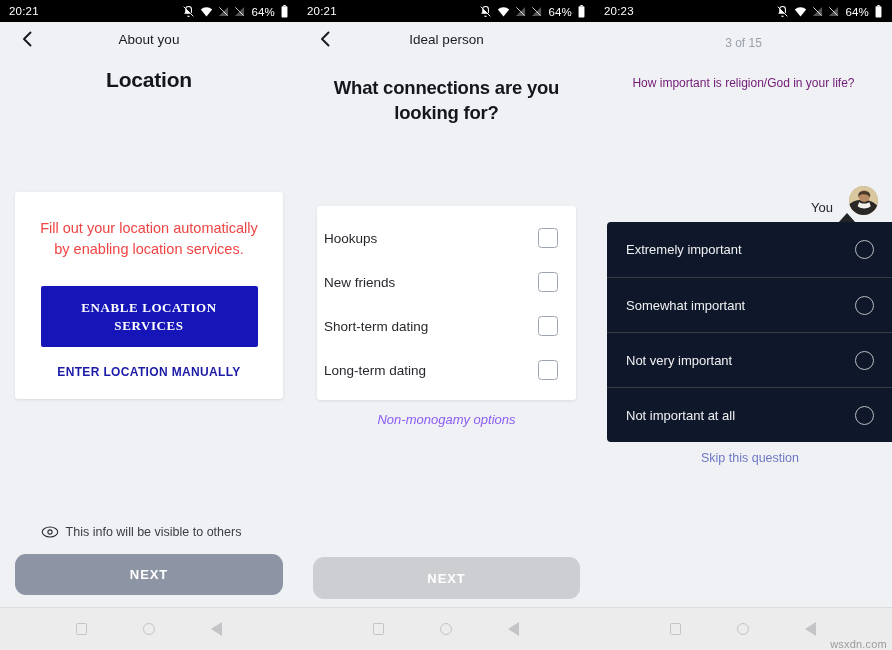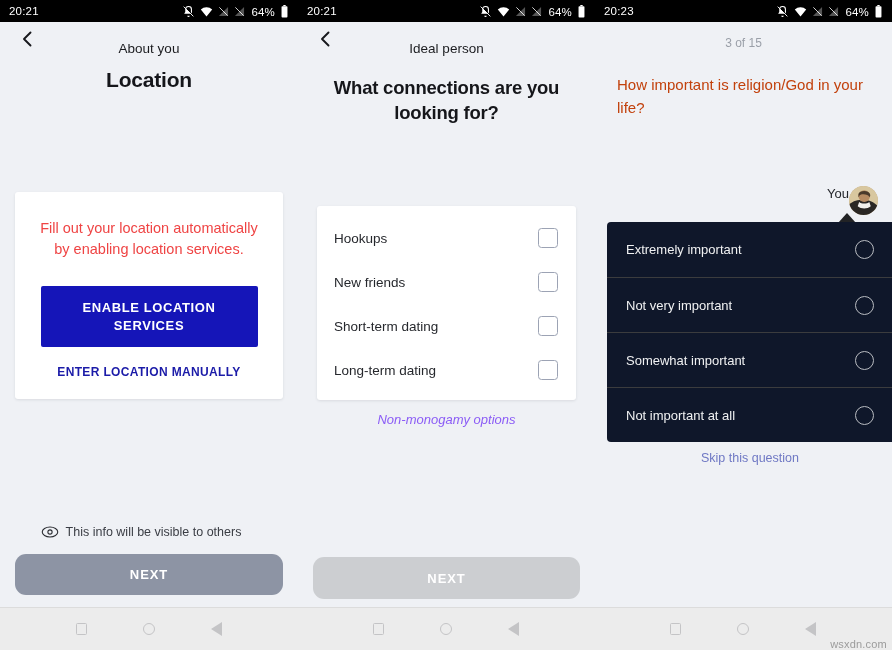--- a/index.html
+++ b/index.html
@@ -20,45 +20,45 @@
     height: 22px; background: #000; color: #fff;
     display: flex; align-items: center; justify-content: space-between;
     padding: 0 9px; font-size: 11.5px; letter-spacing: .2px;
   }
   .status-time { font-size: 11.5px; color:#fff; font-family:"Liberation Sans",sans-serif; }
   .status-icons { display: flex; align-items: flex-end; gap: 5px; }
   .status-icons svg { display: block; }
   .batt-pct { font-size: 11.5px; color: #fff; margin-left: 1px; }
 
   
-  .nav-row { height: 34px; display: flex; align-items: flex-end; position: relative; padding: 0 12px; }
+  .nav-row { height: 34px; display: flex; align-items: center; position: relative; padding: 0 12px; }
   .back-chevron { position: absolute; left: 18px; top: 50%; transform: translateY(-50%);
      width: 18px; height: 18px; display:flex; align-items:center; justify-content:center; }
   .nav-title { width: 100%; text-align: center; font-size: 13.5px; color: #1b1c1f; }
   .page-title { text-align: center; font-size: 21px; font-weight: bold; color: #15161a;
      margin-top: 12px; letter-spacing: -.2px; }
 
   .q-count { text-align: center; font-size: 12px; color: #9a9fa8; margin-top: 14px; }
-  .q-text { font-size: 15px; color: #c2410c; line-height: 1.5; padding: 0 22px; margin-top: 24px; }
+  .q-text { font-size: 12px; color: #701a75; line-height: 1.5; padding: 0 22px; margin-top: 24px; text-align: center; }
 
   .big-q { text-align: center; font-size: 18.5px; font-weight: bold; color: #15161a;
      line-height: 1.35; padding: 0 28px; margin-top: 20px; letter-spacing: -.2px; }
 
   
   .card {
     position: absolute; left: 15px; right: 15px; background: #fff;
     border-radius: 3px; box-shadow: 0 1px 3px rgba(20,25,40,.10);
   }
   .card.s1card { top: 192px; padding: 26px 20px 20px; }
   .card-desc { text-align: center; font-size: 14.5px; color: #ef4444; line-height: 1.45; }
   .primary-btn {
     display: block; width: 217px; margin: 26px auto 0; background: #1515b8;
     color: #fff; font-size: 13px; font-weight: bold; letter-spacing: .6px;
     text-align: center; padding: 13px 6px; border: none; border-radius: 2px;
-    line-height: 1.35; font-family: Liberation Sans, sans-serif; cursor: pointer;
+    line-height: 1.35; font-family: Liberation Serif, serif; cursor: pointer;
   }
   .text-btn {
     display: block; width: 100%; margin-top: 18px; text-align: center;
     background: none; border: none; color: #1b1ba8;
     font-size: 12px; font-weight: bold; letter-spacing: .35px;
     font-family: "Liberation Sans", sans-serif; cursor: pointer;
   }
 
   
   .visible-note {
@@ -71,37 +71,37 @@
     color: #fff; font-size: 13px; font-weight: bold; letter-spacing: .9px;
     text-align: center; font-family: "Liberation Sans", sans-serif; cursor: pointer;
   }
   .next-btn.s1next { top: 554px; height: 41px; background: #8d94a4; }
   .next-btn.s2next { top: 557px; height: 42px; background: #ccced1; }
 
   
   .card.s2card { top: 206px; left: 19px; right: 19px; padding: 10px 0 8px; }
   .opt-row {
     display: flex; align-items: center; justify-content: space-between;
-    padding: 12px 18px 12px 17px; cursor: pointer;
+    padding: 12px 18px 12px 7px; cursor: pointer;
   }
   .opt-label { font-size: 13.5px; color: #26282d; }
   .cbox {
     width: 20px; height: 20px; border: 1.4px solid #9ca3b4;
     border-radius: 3.5px; background: #fff; flex: 0 0 auto;
   }
   .sub-link {
     position: absolute; left: 0; right: 0; top: 412px; text-align: center;
     font-size: 13px; color: #8b5cf6; background: none; border: none;
     font-family: "Liberation Sans", sans-serif; cursor: pointer; font-style: italic;
   }
 
   
   .you-row {
     position: absolute; right: 14px; top: 186px;
-    display: flex; align-items: flex-start; gap: 0;
+    display: flex; align-items: flex-end; gap: 16px;
   }
   .you-label { font-size: 13px; color: #24262b; }
   .avatar {
     width: 29px; height: 29px; border-radius: 50%; overflow: hidden;
     background: #c8b089; position: relative; flex: 0 0 auto;
   }
   .avatar svg { display:block; width:100%; height:100%; }
   .answers {
     position: absolute; left: 12px; right: 0; top: 222px;
     background: #0f172a; border-radius: 4px 0 0 4px; overflow: hidden;
@@ -311,25 +311,25 @@
     </div>
 
     <div class="pointer"></div>
 
     <div class="answers">
       <div class="ans-row">
         <span class="ans-label">Extremely important</span>
         <span class="radio"></span>
       </div>
       <div class="ans-row">
+        <span class="ans-label">Somewhat important</span>
+        <span class="radio"></span>
+      </div>
+      <div class="ans-row">
         <span class="ans-label">Not very important</span>
-        <span class="radio"></span>
-      </div>
-      <div class="ans-row">
-        <span class="ans-label">Somewhat important</span>
         <span class="radio"></span>
       </div>
       <div class="ans-row">
         <span class="ans-label">Not important at all</span>
         <span class="radio"></span>
       </div>
     </div>
 
     <button class="skip-link">Skip this question</button>
   </div>

